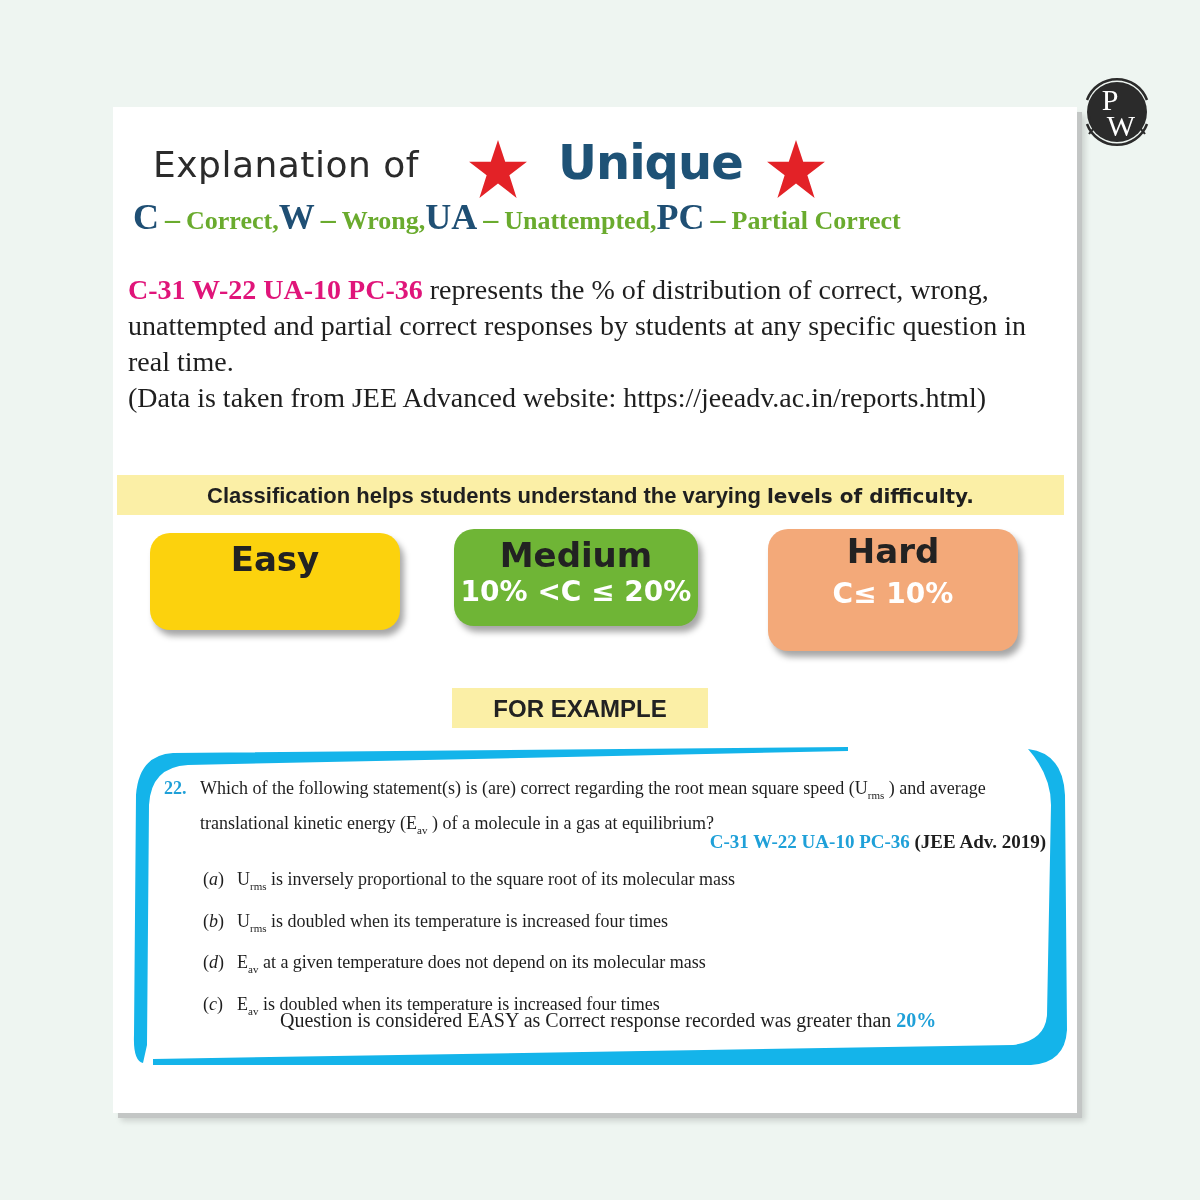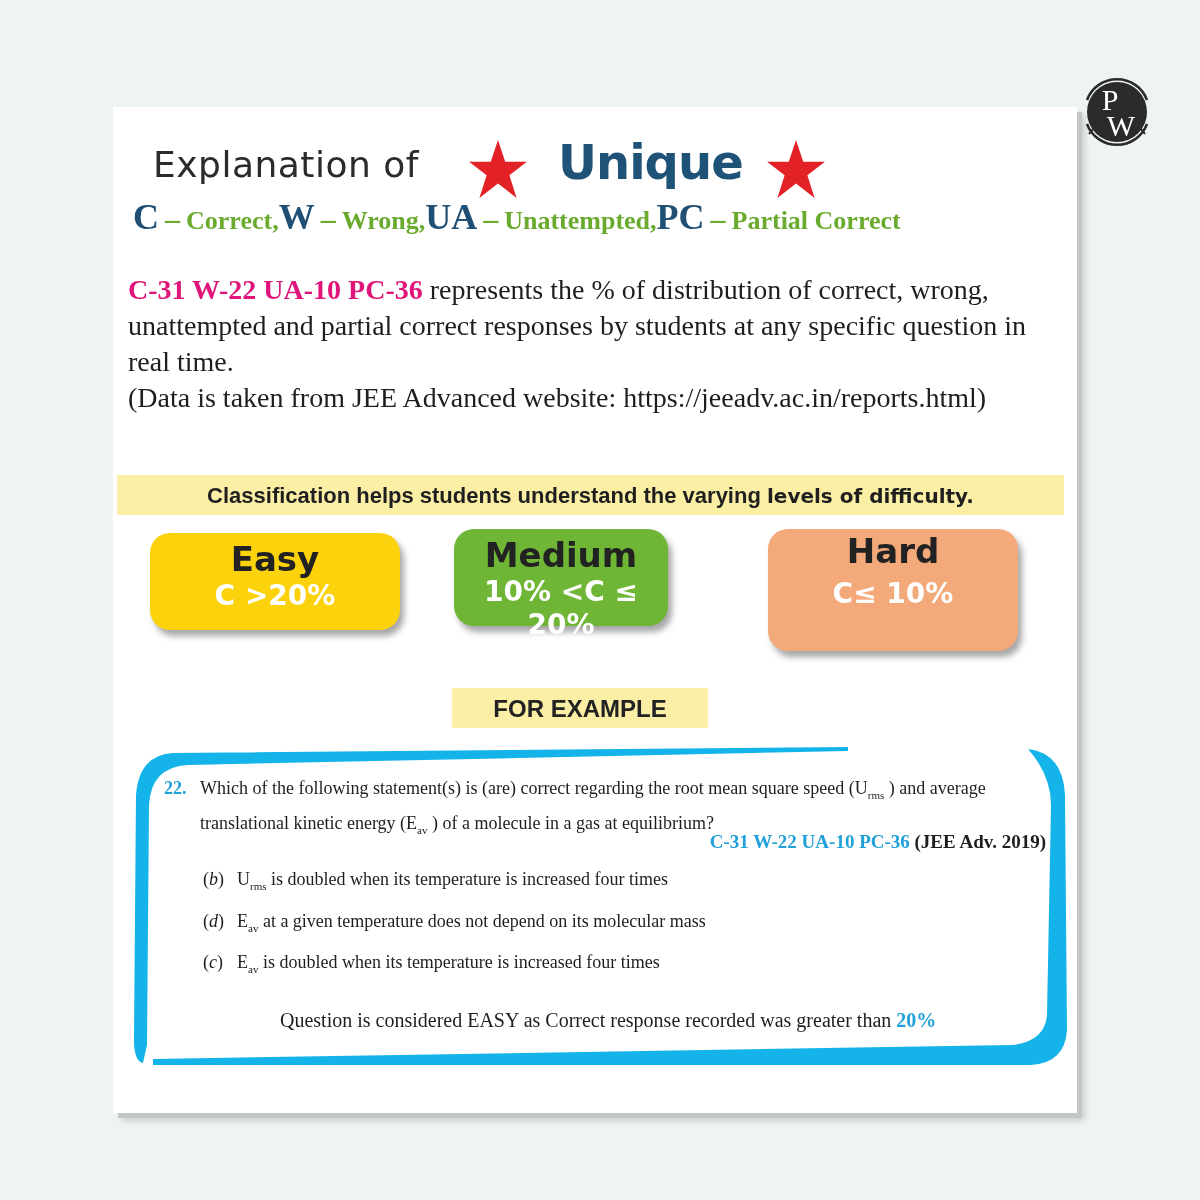--- a/index.html
+++ b/index.html
@@ -52,21 +52,21 @@
   .class-banner .strong { font-family: "DejaVu Sans", sans-serif; font-size: 20px; }
   .level {
     position: absolute; border-radius: 20px;
     text-align: center;
     font-family: "DejaVu Sans", sans-serif; font-weight: bold;
     box-shadow: 4px 6px 6px rgba(0,0,0,0.35);
   }
   .level .name { color: #222; font-size: 34px; display: block; }
   .level .rule { color: #ffffff; font-size: 28px; display: block; }
   .easy { left: 150px; top: 533px; width: 250px; height: 97px; background: #fcd20d; }
-  .medium { left: 454px; top: 529px; width: 214px; height: 97px; background: #6fb536; }
+  .medium { left: 454px; top: 529px; width: 244px; height: 97px; background: #6fb536; }
   .hard { left: 768px; top: 529px; width: 250px; height: 122px; background: #f3a979; }
   .example-banner {
     position: absolute; left: 452px; top: 688px; width: 256px; height: 40px;
     background: #fbefa6; text-align: center; line-height: 42px;
     font-family: "Liberation Sans", sans-serif; font-weight: bold; font-size: 24px; color: #222;
   }
   .frame { position: absolute; left: 133px; top: 745px; width: 935px; height: 322px; }
   .question {
     position: absolute; left: 164px; top: 774px; width: 890px;
     font-size: 18px; line-height: 28px; color: #1e1e1e;
@@ -123,21 +123,20 @@
   <span class="code">C-31 W-22 UA-10 PC-36</span><span> represents the % of distribution of correct, wrong, unattempted and partial correct responses by students at any specific question in real time.</span><br>
   <span>(Data is taken from JEE Advanced website: https://jeeadv.ac.in/reports.html)</span>
 </div>
 
 <div class="class-banner">
   <span>Classification helps students understand the varying </span><span class="strong">levels of difficulty.</span>
 </div>
 
 <div class="level easy">
   <span class="name" style="margin-top:6px;">Easy</span>
-  <span class="rule">C &gt;20%</span>
 </div>
 <div class="level medium">
   <span class="name" style="margin-top:6px;">Medium</span>
   <span class="rule">10% &lt;C ≤ 20%</span>
 </div>
 <div class="level hard">
   <span class="name" style="margin-top:2px;">Hard</span>
   <span class="rule" style="margin-top:6px;">C≤ 10%</span>
 </div>
 
@@ -152,20 +151,23 @@
   <div><span class="qnum">22.</span><span>Which of the following statement(s) is (are) correct regarding the root mean square speed (U</span><sub>rms</sub><span> ) and average</span></div>
   <div class="indent"><span>translational kinetic energy (E</span><sub>av</sub><span> ) of a molecule in a gas at equilibrium?</span></div>
 </div>
 
 <div class="source">
   <span class="code">C-31 W-22 UA-10 PC-36</span><span class="exam"> (JEE Adv. 2019)</span>
 </div>
 
 <div class="options">
   <div class="option">
+    <span class="lbl">(<i>a</i>)</span><span>U</span><sub>rms</sub><span> is inversely proportional to the square root of its molecular mass</span>
+  </div>
+  <div class="option">
     <span class="lbl">(<i>b</i>)</span><span>U</span><sub>rms</sub><span> is doubled when its temperature is increased four times</span>
   </div>
   <div class="option">
     <span class="lbl">(<i>d</i>)</span><span>E</span><sub>av</sub><span> at a given temperature does not depend on its molecular mass</span>
   </div>
   <div class="option">
     <span class="lbl">(<i>c</i>)</span><span>E</span><sub>av</sub><span> is doubled when its temperature is increased four times</span>
   </div>
 </div>
 

